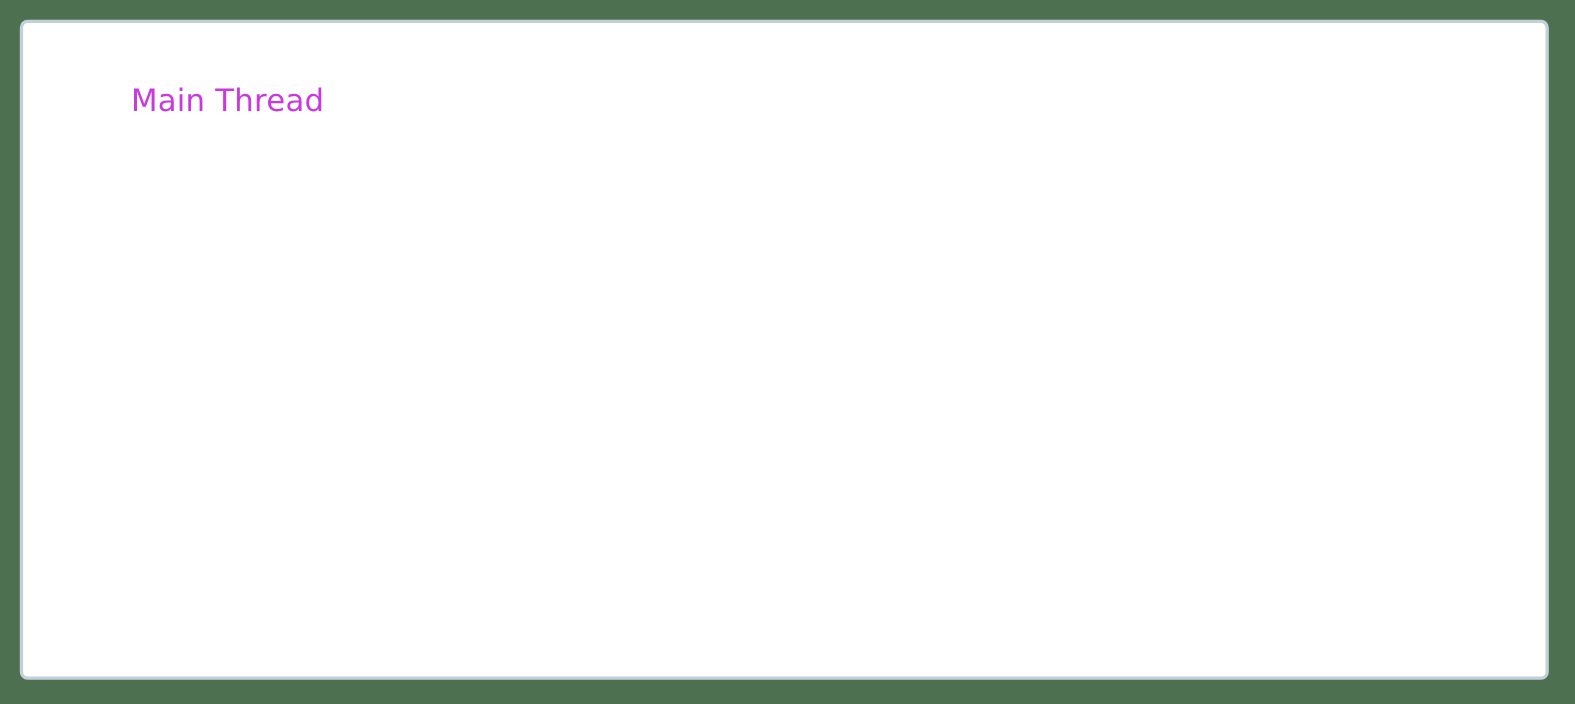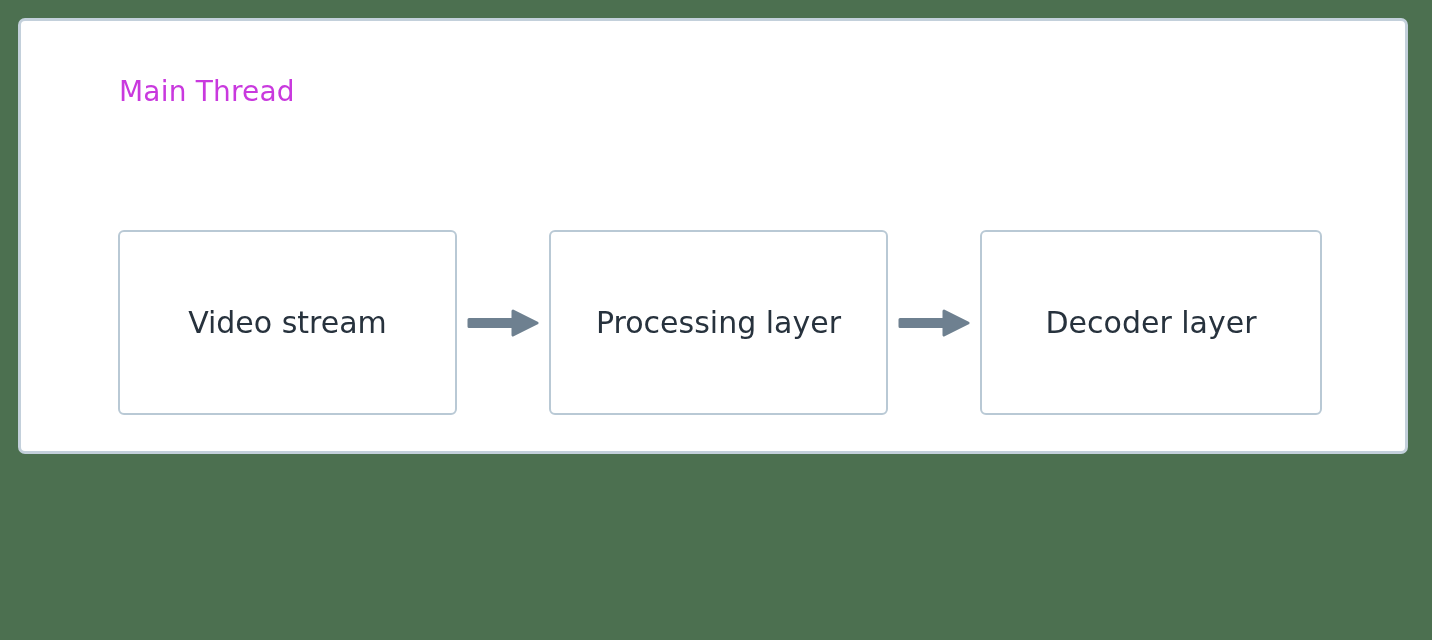--- a/index.html
+++ b/index.html
@@ -13,21 +13,21 @@
     font-family: "DejaVu Sans", sans-serif;
     overflow: hidden;
   }
 
   
   #diagram-panel {
     position: absolute;
     left: 18px;
     top: 18px;
     width: 1390px;
-    height: 436px;
+    height: 600px;
     box-sizing: border-box;
     background: #ffffff;
     border: 3px solid #c3d0db;
     border-radius: 7px;
   }
 
   
   #thread-label {
     position: absolute;
     left: 98px;
@@ -84,40 +84,13 @@
   }
   .arrow svg { display: block; }
 </style>
 </head>
 <body>
 
 <div id="diagram-panel">
 
   <div id="thread-label">Main Thread</div>
 
-  <div id="flow-row">
-
-    <div class="node" id="node-video-stream">
-      <span class="node-label">Video stream</span>
-    </div>
-
-    <div class="arrow">
-      <svg width="72" height="30" viewBox="0 0 72 30" aria-hidden="true">
-        <path d="M2 11.5 H46 V3 L70 15 L46 27 V18.5 H2 Z" fill="#6e8090" stroke="#6e8090" stroke-width="3" stroke-linejoin="round"></path>
-      </svg>
-    </div>
-
-    <div class="node" id="node-processing-layer">
-      <span class="node-label">Processing layer</span>
-    </div>
-
-    <div class="arrow">
-      <svg width="72" height="30" viewBox="0 0 72 30" aria-hidden="true">
-        <path d="M2 11.5 H46 V3 L70 15 L46 27 V18.5 H2 Z" fill="#6e8090" stroke="#6e8090" stroke-width="3" stroke-linejoin="round"></path>
-      </svg>
-    </div>
-
-    <div class="node" id="node-decoder-layer">
-      <span class="node-label">Decoder layer</span>
-    </div>
-
-  </div>
 </div>
 
 </body></html>

